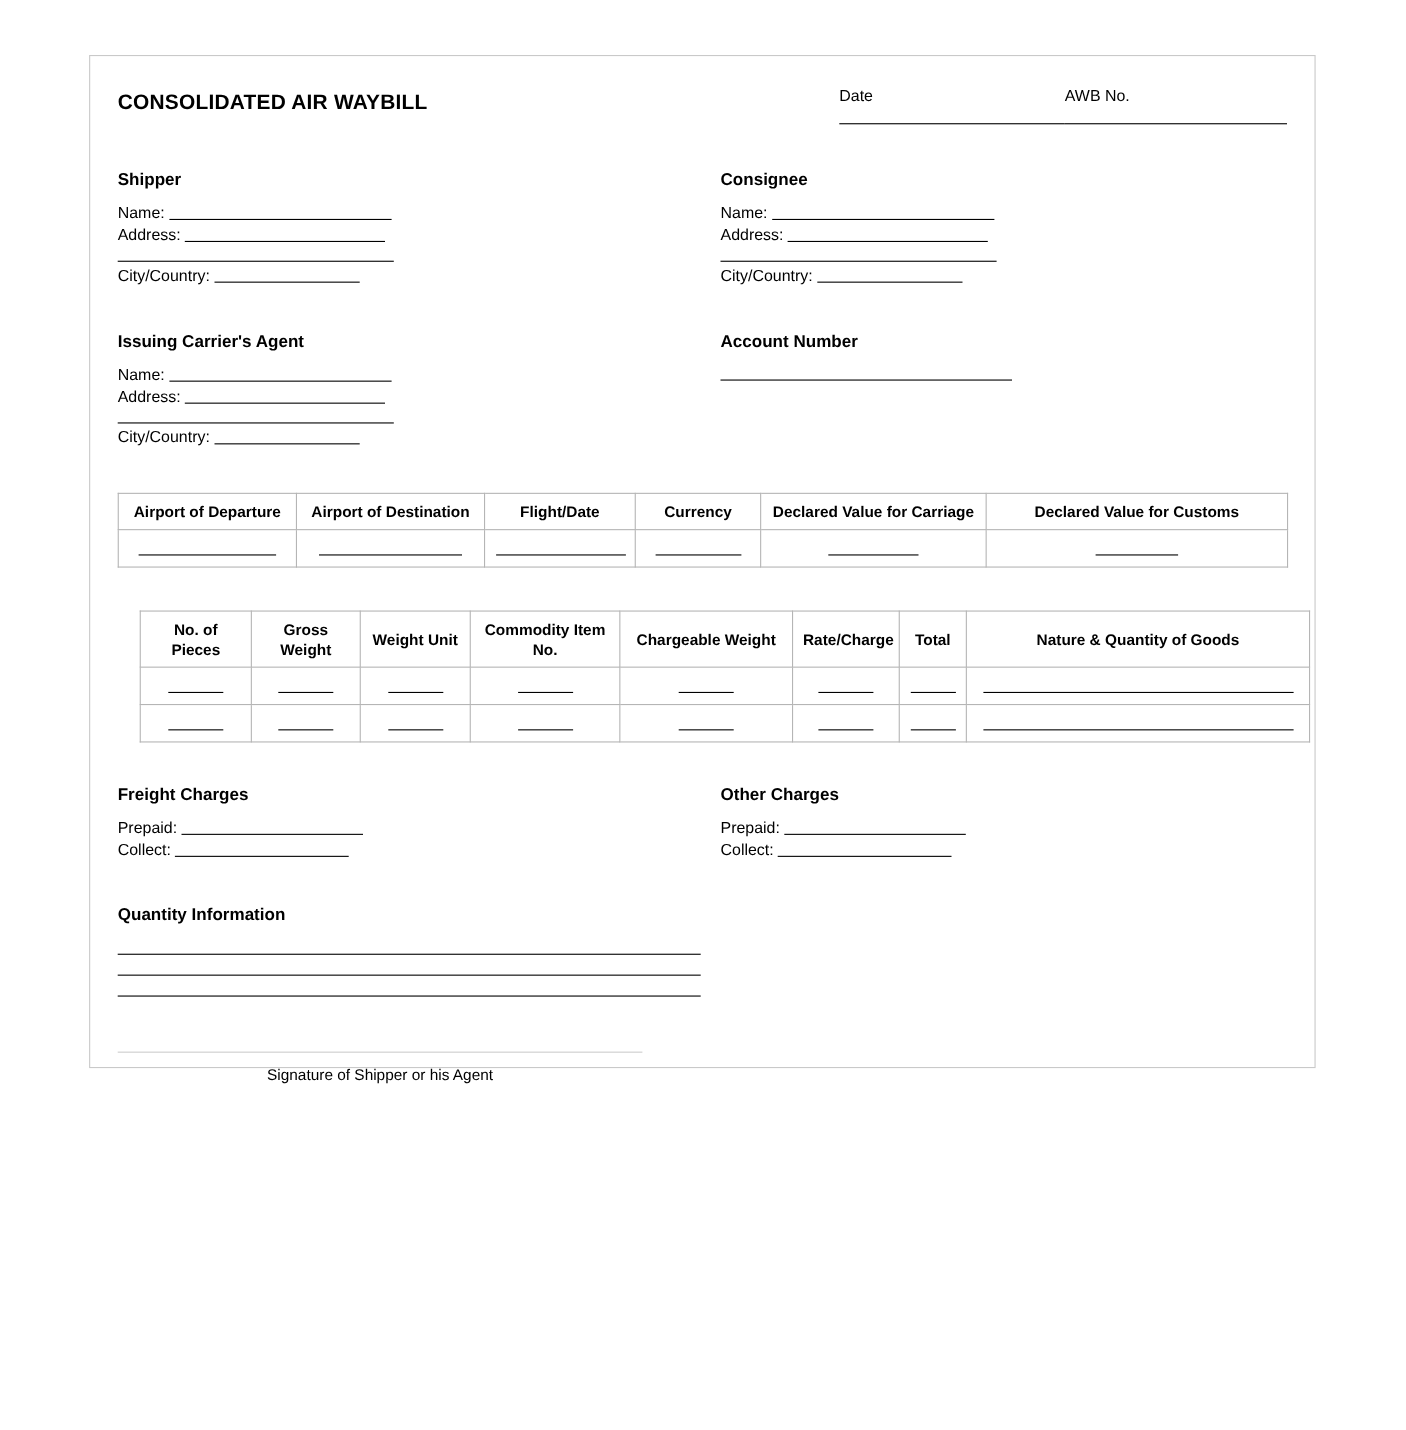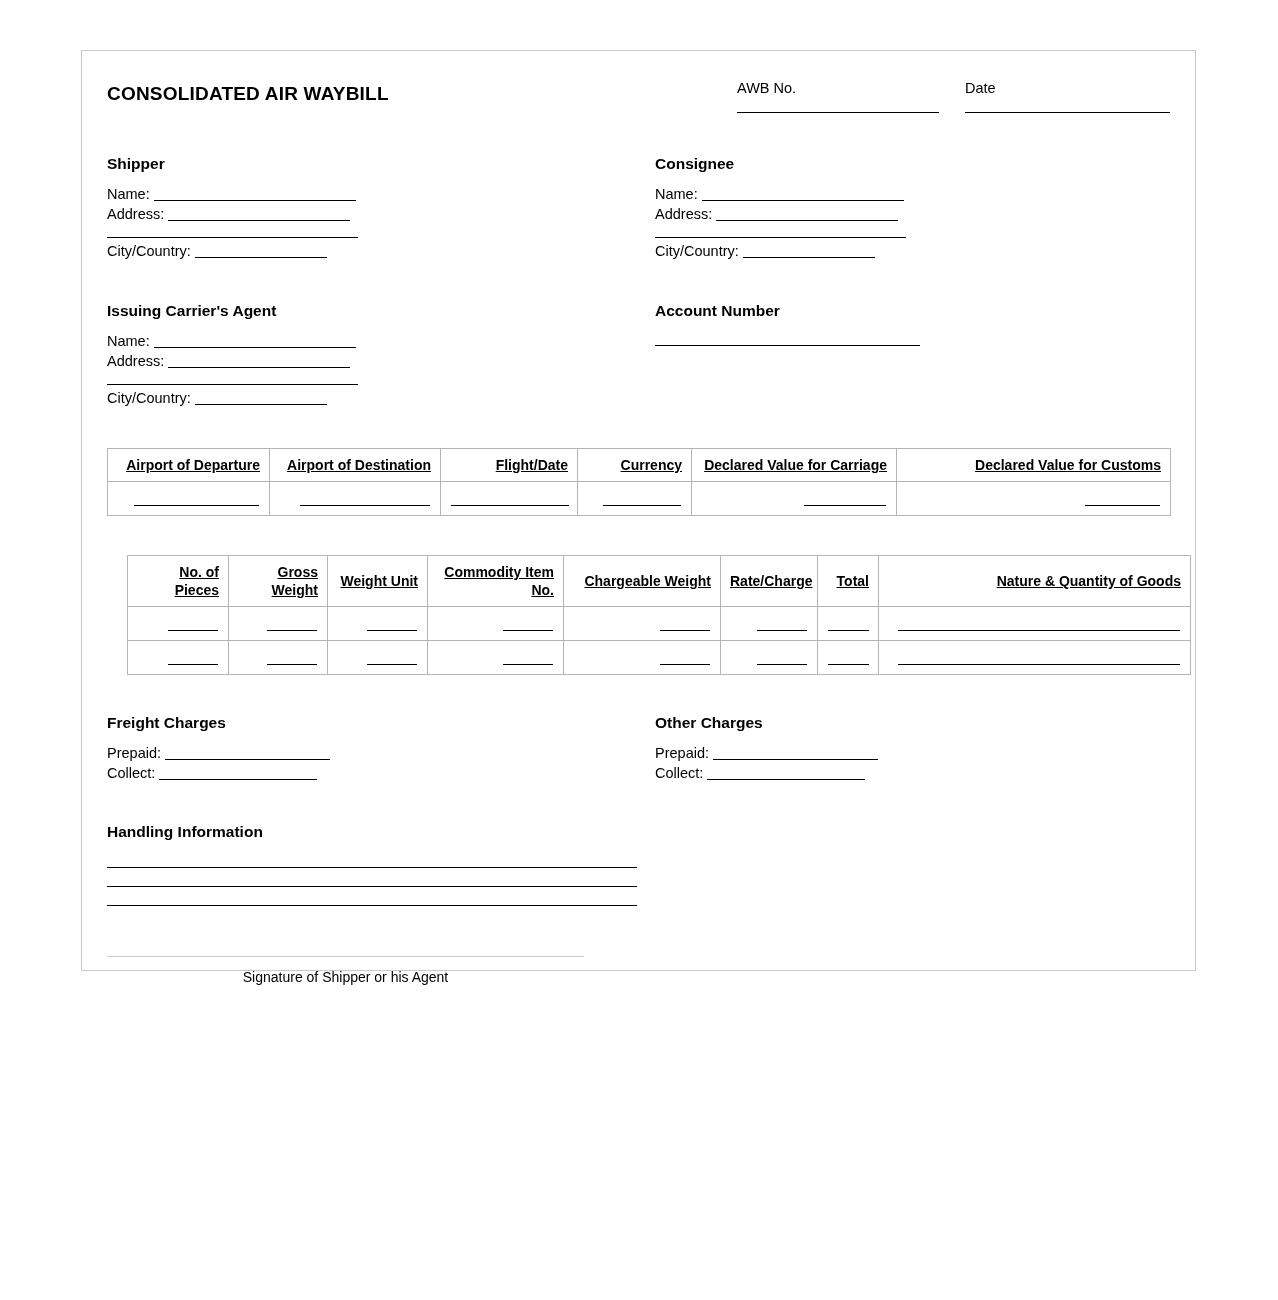--- a/index.html
+++ b/index.html
@@ -35,21 +35,21 @@
     border-bottom: 1.5px solid #000;
     height: 13px;
     vertical-align: -2px;
   }
   .line-block { border-bottom: 1.5px solid #000; height: 14px; margin-bottom: 3px; }
   .mt-parties { margin-top: 42px; }
   .mt-agent { margin-top: 41px; }
   .account-line { width: 265px; margin-top: 25px; border-bottom: 1.5px solid #000; height: 0; }
   
   table { border-collapse: collapse; table-layout: fixed; width: 1063px; }
-  th, td { border: 1px solid #b5b5b5; text-align: right; vertical-align: middle; text-decoration: underline; }
+  th, td { border: 1px solid #b5b5b5; text-align: center; vertical-align: middle; }
   th { font-size: 14px; font-weight: bold; line-height: 18px; padding: 7px 9px; }
   td { padding: 6px 10px; height: 34px; }
   .route-table { margin-top: 40px; }
   .route-table th { white-space: nowrap; }
   .goods-table { margin-top: 39px; margin-left: 20px; }
   
   .mt-charges { margin-top: 39px; }
   
   .mt-handling { margin-top: 40px; }
   .handling-lines { margin-top: 26px; width: 530px; }
@@ -63,26 +63,26 @@
   .sig-line { border-top: 1px solid #cccccc; }
   .sig-caption { text-align: center; font-size: 14px; margin-top: 12px; }
 </style>
 </head>
 <body>
 
 <div class="form">
 
   <div class="header-row">
     <div class="title">CONSOLIDATED AIR WAYBILL</div>
+    <div class="hdr-field date">
+      <div class="hdr-label">Date</div>
+      <div class="hdr-line"></div>
+    </div>
     <div class="hdr-field">
       <div class="hdr-label">AWB No.</div>
-      <div class="hdr-line"></div>
-    </div>
-    <div class="hdr-field date">
-      <div class="hdr-label">Date</div>
       <div class="hdr-line"></div>
     </div>
   </div>
 
   <div class="two-col mt-parties">
     <div class="col-l">
       <div class="sec-heading">Shipper</div>
       <div class="field">
         <span>Name:</span>
         <span class="blank" style="width:202px"></span>
@@ -235,21 +235,21 @@
         <span class="blank" style="width:165px"></span>
       </div>
       <div class="field">
         <span>Collect:</span>
         <span class="blank" style="width:158px"></span>
       </div>
     </div>
   </div>
 
   <div class="mt-handling">
-    <div class="sec-heading">Handling Information</div>
+    <div class="sec-heading">Quantity Information</div>
     <div class="handling-lines">
       <div class="hline hline1"></div>
       <div class="hline hline2"></div>
       <div class="hline hline3"></div>
     </div>
   </div>
 
   <div class="sig-row">
     <div class="sig">
       <div class="sig-line"></div>

